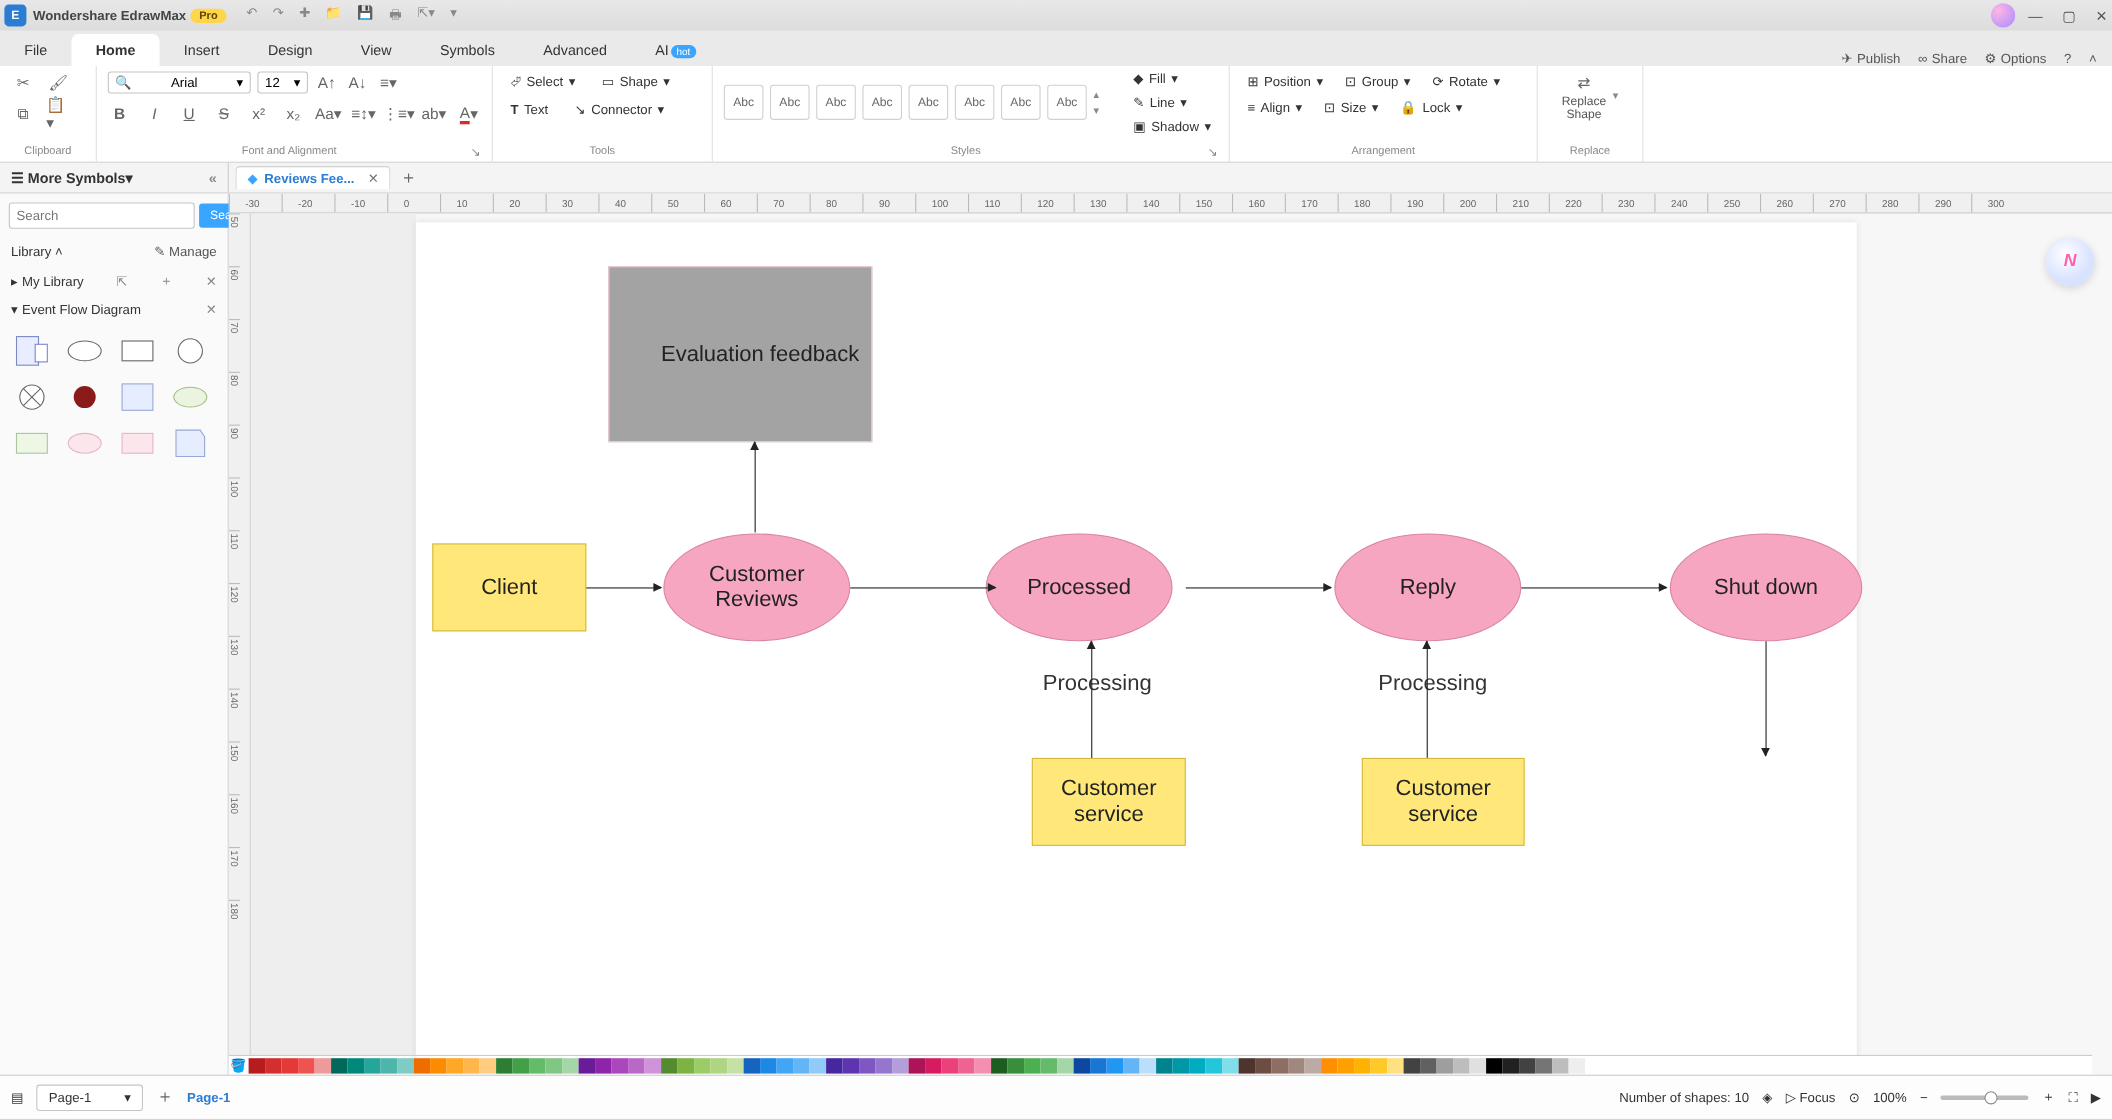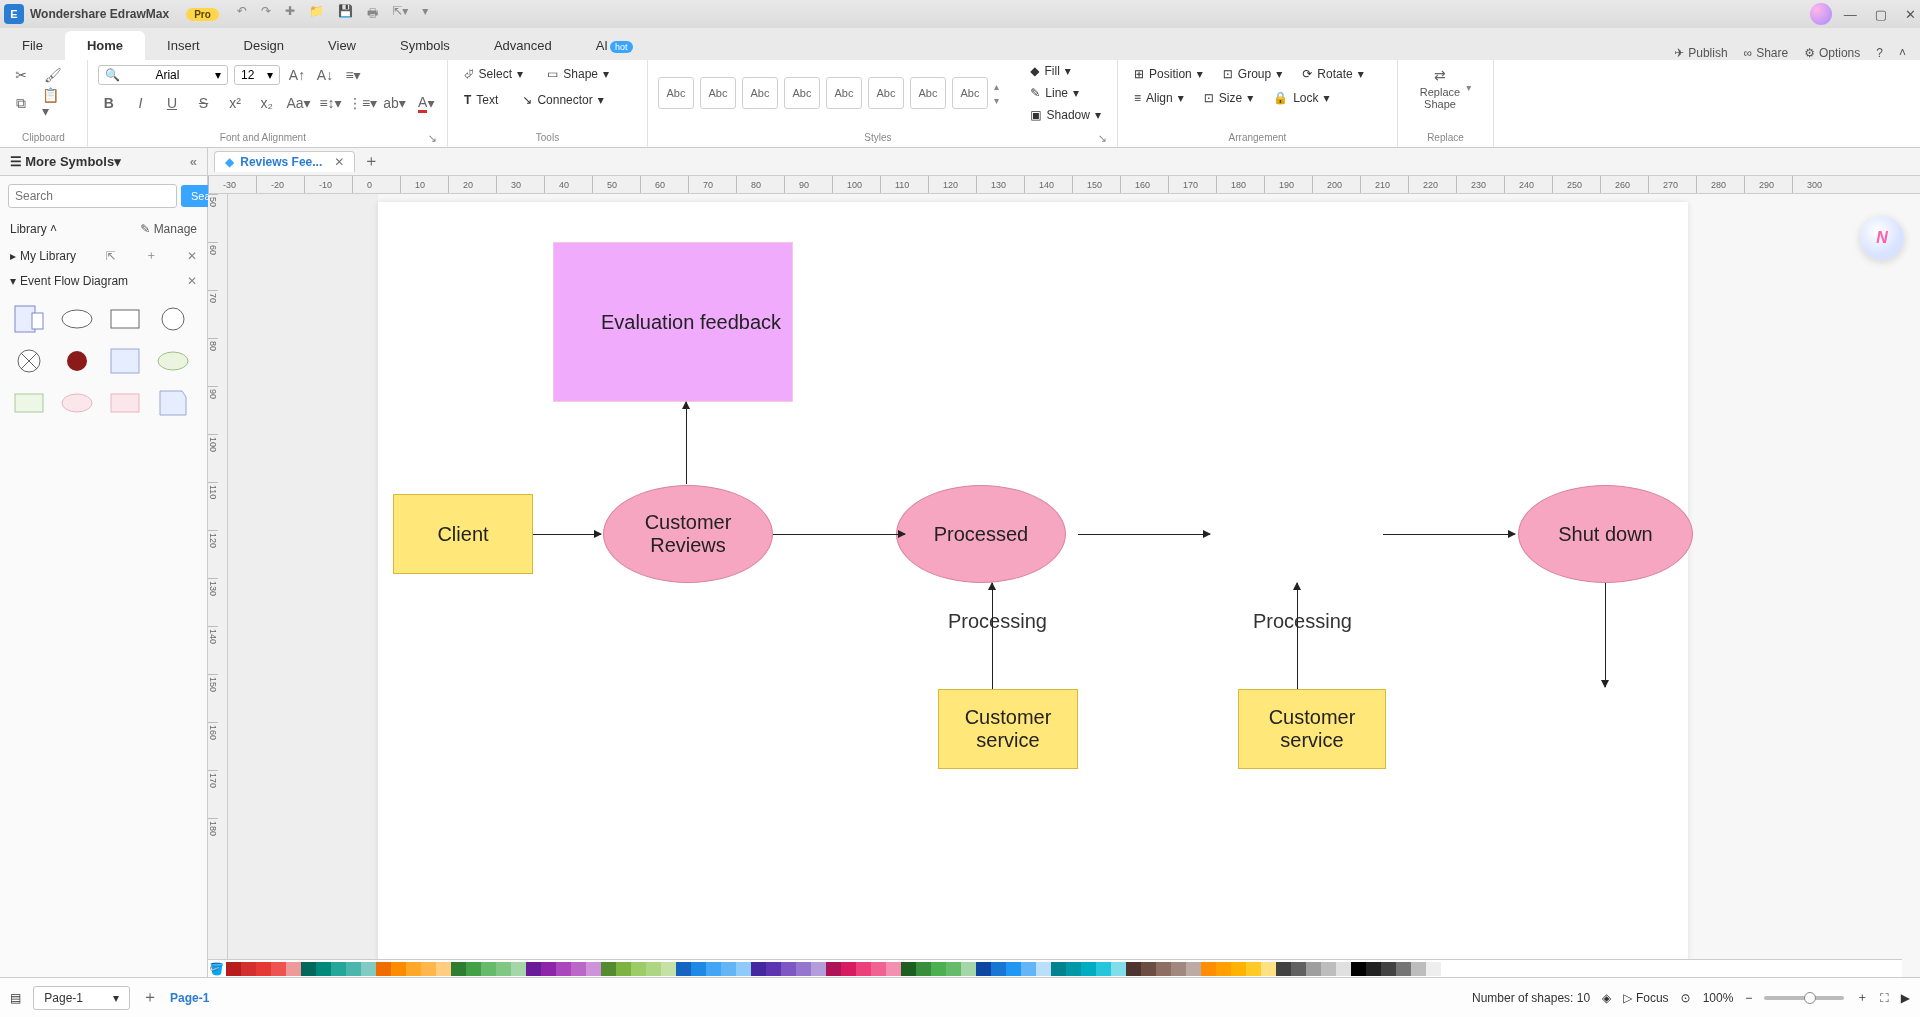--- a/index.html
+++ b/index.html
@@ -2,21 +2,21 @@
 <html><head>
 <meta charset="utf-8">
 <style>
 * { margin: 0; padding: 0; box-sizing: border-box; font-family: -apple-system, "Segoe UI", Arial, sans-serif; }
 body { background: #f0f0f0; width: 1920px; height: 1017px; overflow: hidden; position: relative; user-select: none; }
 
 
 .titlebar { height: 28px; background: linear-gradient(#e8e8e8,#dcdcdc); display: flex; align-items: center; padding: 0 4px; font-size: 12px; color: #444; }
 .titlebar .logo { width: 20px; height: 20px; background: #2b7cd3; border-radius: 4px; margin-right: 6px; display:flex;align-items:center;justify-content:center;color:#fff;font-weight:bold;font-size:11px;}
 .titlebar .brand { font-weight: 700; }
-.titlebar .pro { background:#ffd54a;color:#5a4400;border-radius:9px;padding:1px 8px;font-size:10px;margin-left:17px;font-weight:600;}
+.titlebar .pro { background:#ffd54a;color:#5a4400;border-radius:9px;padding:1px 8px;font-size:10px;margin-left:4px;font-weight:600;}
 .titlebar .tb-icons { display:flex; gap:14px; margin-left:18px; color:#888;}
 .titlebar .tb-icons span{cursor:pointer;}
 .titlebar .spacer{flex:1;}
 .titlebar .avatar{width:22px;height:22px;border-radius:50%;background:radial-gradient(circle at 30% 30%, #ffb6e6, #a88bff);margin-right:12px;}
 .titlebar .win-btns{display:flex;gap:18px;color:#555;font-size:13px;}
 .titlebar .win-btns span{cursor:pointer;}
 
 
 .menubar{height:32px;background:#eaeaea;display:flex;align-items:flex-end;font-size:13px;color:#333;}
 .menubar .mtab{padding:7px 22px;cursor:pointer;color:#333;}
@@ -64,21 +64,21 @@
 .hruler{position:absolute;left:0;right:0;top:0;height:18px;background:#f0f0f0;border-bottom:1px solid #ccc;display:flex;font-size:9px;color:#666;overflow:hidden;}
 .hruler div{width:48px;flex-shrink:0;text-align:left;border-left:1px solid #bbb;padding-left:14px;line-height:18px;}
 .vruler .vt{height:48px;font-size:9px;color:#666;border-top:1px solid #bbb;writing-mode:vertical-lr;padding-top:2px;}
 .page{position:absolute;left:170px;top:26px;width:1310px;height:760px;background:#fff;box-shadow:0 0 6px rgba(0,0,0,0.1);}
 .greyedge{position:absolute;left:20px;top:18px;width:150px;bottom:0;background:#eee;}
 
 
 .node{position:absolute;display:flex;align-items:center;justify-content:center;text-align:center;font-size:20px;color:#222;}
 .rectY{background:#ffe879;border:1px solid #d6b93a;}
 .ellP{background:#f7a6c1;border:1px solid #d983a4;border-radius:50%;}
-.pinkbox{background:#f0abfc;border:1px solid #f5c8dc;padding-left:36px;}
+.pinkbox{background:#a3a3a3;border:1px solid #f5c8dc;padding-left:36px;}
 .arrow-h{position:absolute;height:1px;background:#222;}
 .arrow-h:after{content:"";position:absolute;right:-1px;top:-4px;border-left:8px solid #222;border-top:4px solid transparent;border-bottom:4px solid transparent;}
 .arrow-v-up{position:absolute;width:1px;background:#222;}
 .arrow-v-up:before{content:"";position:absolute;top:-1px;left:-4px;border-bottom:8px solid #222;border-left:4px solid transparent;border-right:4px solid transparent;}
 .arrow-v-down{position:absolute;width:1px;background:#222;}
 .arrow-v-down:after{content:"";position:absolute;bottom:-1px;left:-4px;border-top:8px solid #222;border-left:4px solid transparent;border-right:4px solid transparent;}
 .floatlbl{position:absolute;font-size:20px;color:#333;background:transparent;}
 .aihint{position:absolute;right:16px;top:40px;width:44px;height:44px;border-radius:50%;background:radial-gradient(circle at 40% 35%, #fff, #d9e3ff 60%, #cfe0ff);box-shadow:0 2px 8px rgba(0,0,0,0.15);display:flex;align-items:center;justify-content:center;font-style:italic;font-weight:bold;color:#ff5ea8;}
 
 
@@ -437,20 +437,21 @@
       </div>
     <div class="greyedge"></div>
     <div class="page">
 
       <div class="node pinkbox" style="left:175px;top:40px;width:240px;height:160px;">Evaluation feedback</div>
 
       <div class="node rectY" style="left:15px;top:292px;width:140px;height:80px;">Client</div>
       <div class="node ellP" style="left:225px;top:283px;width:170px;height:98px;white-space:pre-line;">Customer
 Reviews</div>
       <div class="node ellP" style="left:518px;top:283px;width:170px;height:98px;">Processed</div>
+      <div class="node ellP" style="left:835px;top:283px;width:170px;height:98px;">Reply</div>
       <div class="node ellP" style="left:1140px;top:283px;width:175px;height:98px;">Shut down</div>
 
       <div class="node rectY" style="left:560px;top:487px;width:140px;height:80px;white-space:pre-line;">Customer
 service</div>
       <div class="node rectY" style="left:860px;top:487px;width:148px;height:80px;white-space:pre-line;">Customer
 service</div>
 
       <div class="floatlbl" style="left:570px;top:408px;">Processing</div>
       <div class="floatlbl" style="left:875px;top:408px;">Processing</div>
 

